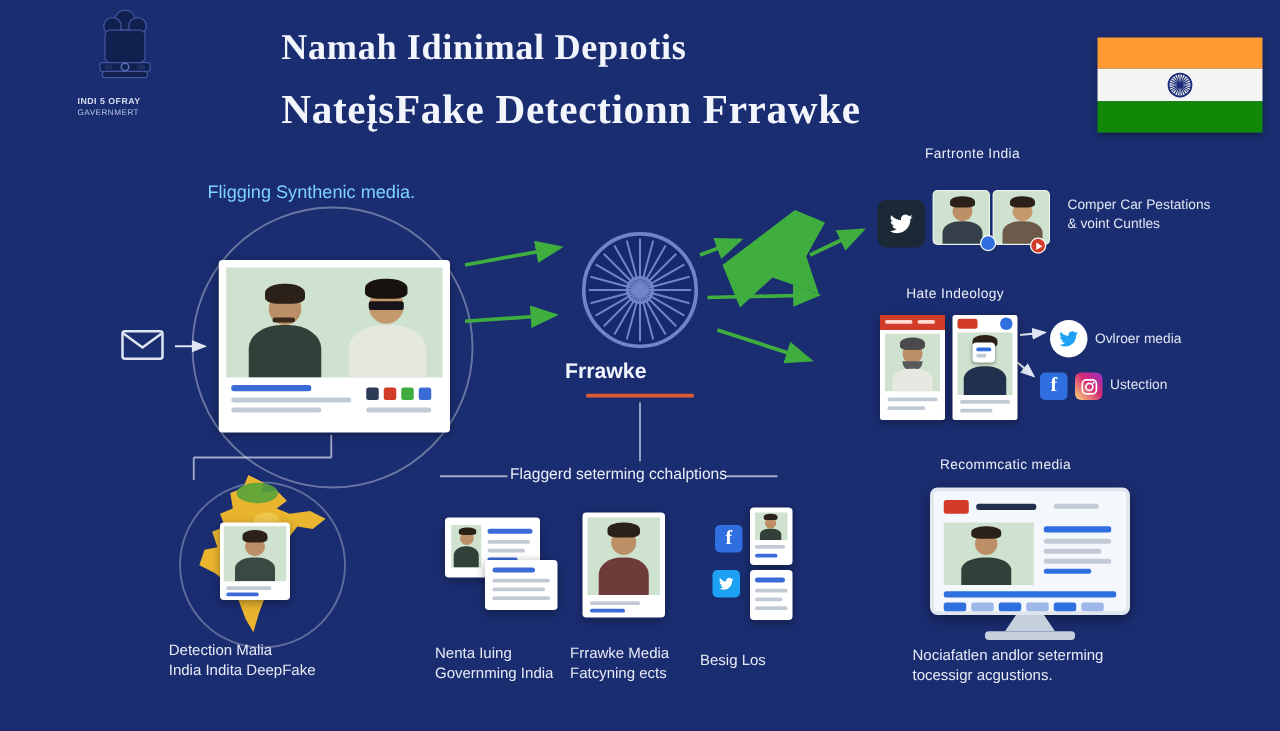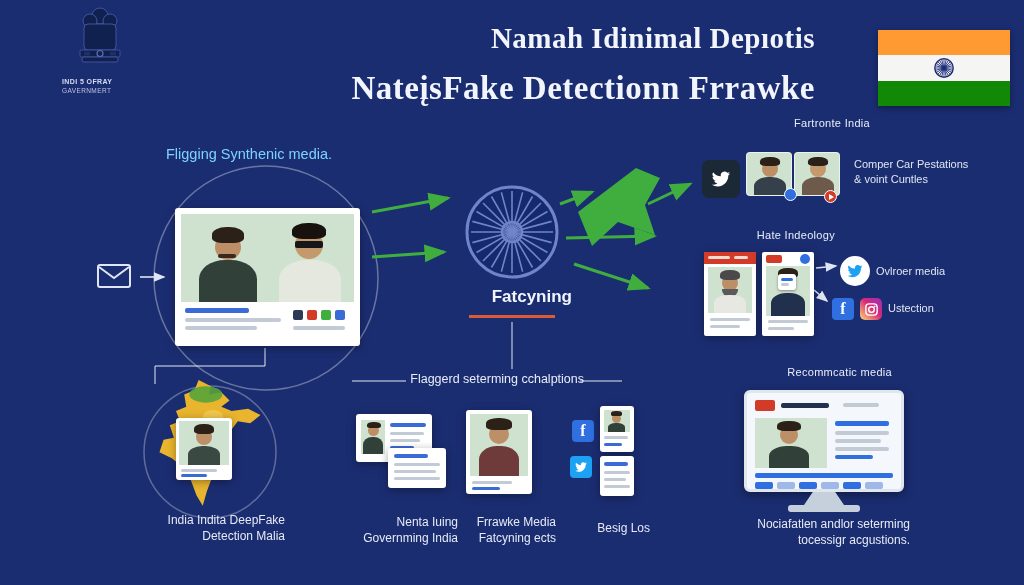--- a/index.html
+++ b/index.html
@@ -1,21 +1,21 @@
 <!DOCTYPE html>
 <html><head>
 <meta charset="utf-8">
 <style>
   *{margin:0;padding:0;box-sizing:border-box}
   html,body{background:#0d1735}
   body{font-family:"Liberation Sans",sans-serif}
   .canvas{position:relative;width:1024px;height:585px;background:#1b2d71;overflow:hidden}
   .abs{position:absolute}
   .lbl{color:#7dd3fc}
-  .ctr{text-align:right}
+  .ctr{text-align:left}
   .card{background:#fff;border-radius:3px;box-shadow:0 2px 8px rgba(0,0,0,.35)}
   .photo{background:#cfe2cf;position:relative;overflow:hidden}
   .head{position:absolute;background:#bd8f66;border-radius:50%}
   .hair{position:absolute;background:#2b2118;border-radius:46% 46% 30% 30%}
   .torso{position:absolute;border-radius:45% 45% 0 0}
   .shades{position:absolute;background:#15151a;border-radius:2px}
   .bar{position:absolute;border-radius:2px}
   .chip{position:absolute;border-radius:2px}
   .title1{font-family:"Liberation Serif",serif;font-weight:bold;font-size:29px;color:#f2f5fc;letter-spacing:.5px}
   .title2{font-family:"Liberation Serif",serif;font-weight:bold;font-size:33px;color:#f2f5fc;letter-spacing:.5px}
@@ -164,21 +164,21 @@
         <line y1="-41" y2="41" transform="rotate(120)"></line>
         <line y1="-41" y2="41" transform="rotate(135)"></line>
         <line y1="-41" y2="41" transform="rotate(150)"></line>
         <line y1="-41" y2="41" transform="rotate(165)"></line>
       </g>
       <circle r="10" fill="none" stroke="#7184c9" stroke-width="2.5"></circle>
       <circle r="4" fill="#7184c9"></circle>
     </svg>
   </div>
   <div class="abs ctr" style="left:452px;top:287px;width:120px;z-index:3">
-    <div style="font-size:17px;font-weight:bold;color:#f2f5fc">Fatcyning</div>
+    <div style="font-size:17px;font-weight:bold;color:#f2f5fc">Frrawke</div>
     <div style="width:86px;height:3px;background:#de5a36;margin:8px auto 0"></div>
   </div>
   <div class="abs ctr" style="left:408px;top:372px;width:176px;font-size:12.5px;color:#e9edf8;z-index:3">Flaggerd seterming cchalptions</div>
 
   <div class="abs ctr tag" style="left:740px;top:117px;width:130px;z-index:3">Fartronte India</div>
 
   <div class="abs" style="left:702px;top:152px;z-index:2">
     <div style="position:absolute;left:0;top:8px;width:38px;height:38px;background:#1b2836;border-radius:7px;display:flex;align-items:center;justify-content:center">
       <svg width="22" height="22" viewBox="0 0 24 24">
           <path fill="#fff" d="M8.29 20.25c7.55 0 11.68-6.25 11.68-11.67 0-.18 0-.36-.01-.53.8-.58 1.5-1.3 2.04-2.13-.74.33-1.53.55-2.36.65.85-.51 1.5-1.31 1.81-2.27-.8.47-1.68.81-2.62 1a4.1 4.1 0 0 0-7 3.74A11.65 11.65 0 0 1 3.39 4.62a4.1 4.1 0 0 0 1.27 5.48c-.67-.02-1.3-.2-1.86-.51v.05a4.1 4.1 0 0 0 3.3 4.02 4.1 4.1 0 0 1-1.86.07 4.11 4.11 0 0 0 3.84 2.85A8.23 8.23 0 0 1 2 18.28a11.62 11.62 0 0 0 6.29 1.97"></path>
@@ -267,22 +267,22 @@
   <div class="abs card" style="left:176px;top:418px;width:56px;height:62px;padding:3px;z-index:2">
     <div class="photo" style="width:50px;height:44px">
       <div class="head" style="left:17px;top:8px;width:16px;height:16px"></div>
       <div class="hair" style="left:15px;top:3px;width:20px;height:10px"></div>
       <div class="torso" style="left:9px;top:25px;width:32px;height:19px;background:#3a4a42"></div>
     </div>
     <div class="bar" style="left:5px;top:51px;width:36px;height:3px;background:#c2cad6"></div>
     <div class="bar" style="left:5px;top:56px;width:26px;height:3px;background:#3b6bd6"></div>
   </div>
   <div class="abs ctr cap" style="left:135px;top:512px;width:150px;z-index:3">
+    <div>Detection Malia</div>
     <div>India Indita DeepFake</div>
-    <div>Detection Malia</div>
   </div>
 
   <div class="abs" style="left:356px;top:414px;z-index:2">
     <div class="card" style="position:absolute;left:0;top:0;width:76px;height:48px">
       <div class="photo" style="position:absolute;left:5px;top:6px;width:24px;height:34px">
         <div class="head" style="left:7px;top:5px;width:11px;height:11px"></div>
         <div class="hair" style="left:5.5px;top:2px;width:14px;height:6px"></div>
         <div class="torso" style="left:2px;top:17px;width:20px;height:17px;background:#31413a"></div>
       </div>
       <div class="bar" style="left:34px;top:9px;width:36px;height:4px;background:#3b6bd6"></div>

